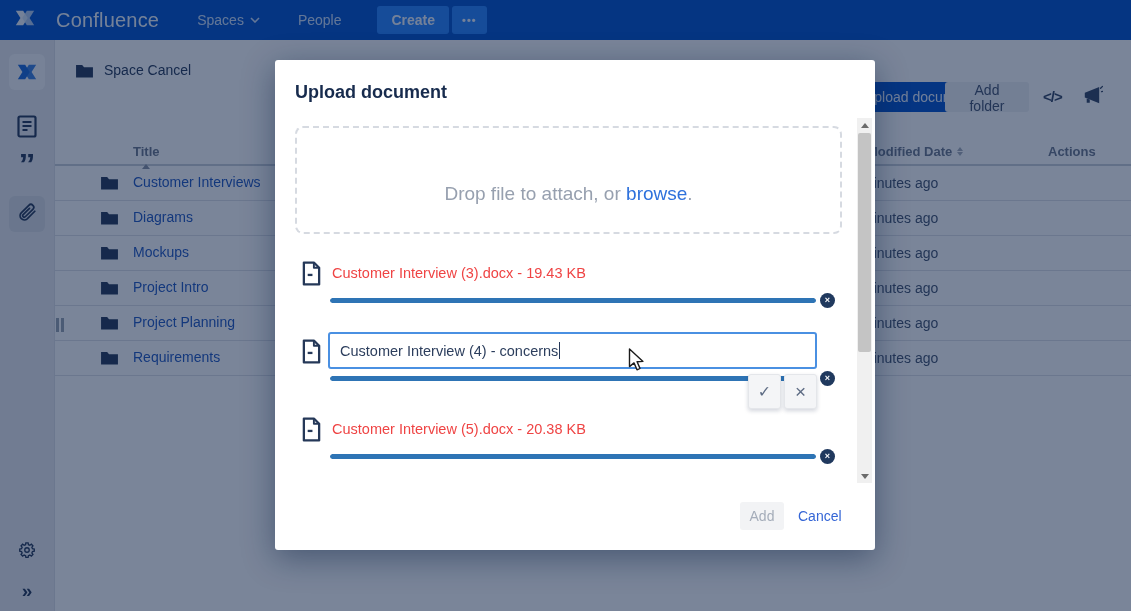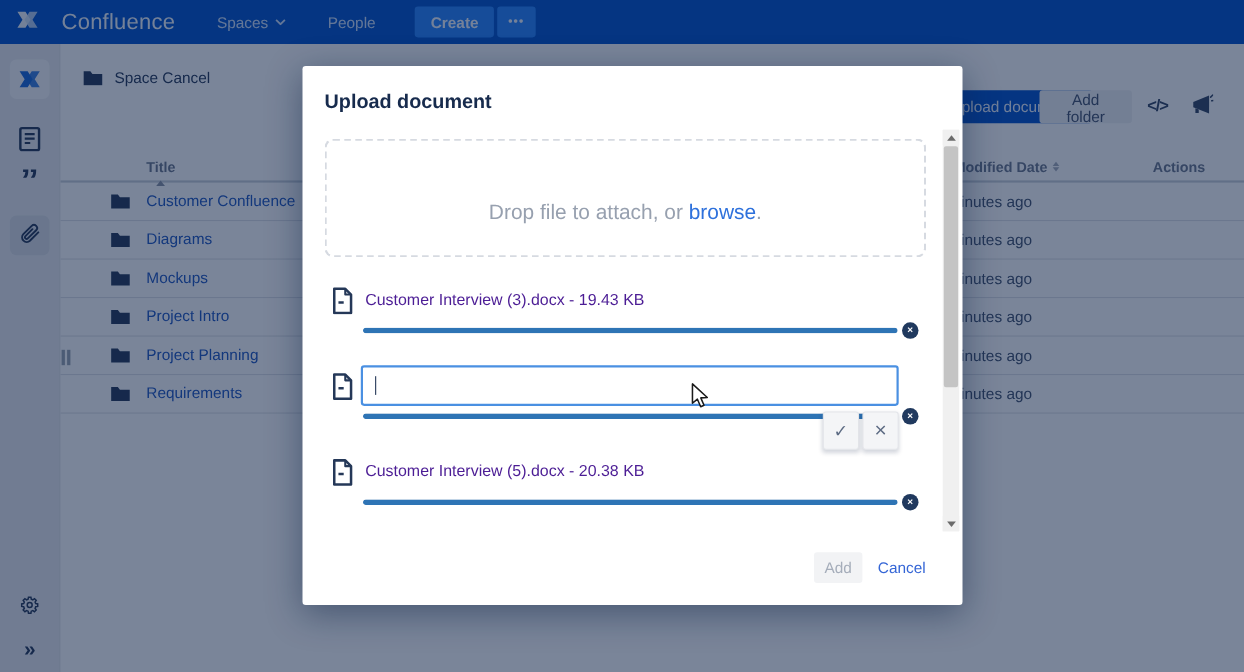--- a/index.html
+++ b/index.html
@@ -62,21 +62,21 @@
   
   #blanket { position:absolute; inset:0; background:rgba(9,30,66,0.54); z-index:5; }
 
   
   #modal { position:absolute; left:275px; top:60px; width:600px; height:490px; background:#fff; border-radius:3px; box-shadow:0 8px 32px rgba(9,30,66,.45); z-index:10; }
   .modal-title { position:absolute; left:20px; top:22px; font-size:18px; font-weight:700; color:#172B4D; }
   .dropzone { position:absolute; left:20px; top:66px; width:547px; height:108px; border:2px dashed #D6DAE1; border-radius:8px; display:flex; align-items:center; justify-content:center; }
   .drop-text { font-size:19px; color:#97A0AF;margin-top:28px; }
   .browse-link { color:#2E71DC; text-decoration:none; }
   .file-icon { position:absolute; left:26px; }
-  .file-label { position:absolute; left:57px; font-size:14.5px; color:#4c1d95; }
+  .file-label { position:absolute; left:57px; font-size:14.5px; color:#ef4444; }
   .progress-track { position:absolute; left:55px; width:486px; height:5px; border-radius:3px; background:#E8EBF0; overflow:hidden; }
   .progress-fill { height:5px; border-radius:3px; background:#2E74B5; }
   .x-circle { position:absolute; left:545px; width:15px; height:15px; border-radius:50%; background:#20395E; color:#fff; font-size:9px; font-weight:700; display:flex; align-items:center; justify-content:center; line-height:15px; }
   .rename-input { position:absolute; left:53px; top:272px; width:489px; height:37px; border:2px solid #4A90E2; border-radius:3px; background:#fff; display:flex; align-items:center; padding:0 10px; font-size:14.5px; color:#2C3E5D; }
   .caret { display:inline-block; width:1px; height:17px; background:#253858; margin-left:1px; }
   .mini-btn { position:absolute; width:33px; height:35px; background:#F4F5F7; border:1px solid #E4E6EA; border-radius:3px; box-shadow:0 2px 4px rgba(9,30,66,.18); color:#5E6C84; font-size:16px; display:flex; align-items:center; justify-content:center; }
   .modal-footer-add { position:absolute; left:465px; top:442px; width:44px; height:28px; background:#F2F3F5; border:none; border-radius:3px; color:#A5ADBA; font-size:14px; }
   .modal-footer-cancel { position:absolute; left:523px; top:448px; font-size:14px; color:#3566D6; text-decoration:none; }
 
   
@@ -190,21 +190,21 @@
         </div>
         <div class="th-act">
           <span>Actions</span>
         </div>
       </div>
 
       <div class="trow">
         <svg class="row-folder" width="19" height="15" viewBox="0 0 20 16">
             <path d="M1 2 h6.5 l2 2.5 H19 v11 H1 z" fill="#253858"></path>
           </svg>
-        <a class="row-link" href="#">Customer Confluence</a>
+        <a class="row-link" href="#">Customer Interviews</a>
         <span class="row-date">minutes ago</span>
       </div>
       <div class="trow">
         <svg class="row-folder" width="19" height="15" viewBox="0 0 20 16">
             <path d="M1 2 h6.5 l2 2.5 H19 v11 H1 z" fill="#253858"></path>
           </svg>
         <a class="row-link" href="#">Diagrams</a>
         <span class="row-date">minutes ago</span>
       </div>
       <div class="trow">
@@ -259,20 +259,21 @@
       <div class="progress-fill" style="width: 100%;"></div>
     </div>
     <div class="x-circle" style="top:233px;">×</div>
 
     <svg class="file-icon" style="top:279px;" width="21" height="25" viewBox="0 0 22 26">
       <path d="M3 1.5 h10.5 l5.5 5.5 V24.5 H3 z" fill="none" stroke="#253858" stroke-width="2.4" stroke-linejoin="round"></path>
       <path d="M13.5 1.5 v5.5 h5.5" fill="none" stroke="#253858" stroke-width="2" stroke-linejoin="round"></path>
       <line x1="7" y1="14.5" x2="12" y2="14.5" stroke="#253858" stroke-width="2.4"></line>
     </svg>
     <div class="rename-input">
+      <span>Customer Interview (4) - concerns</span>
         <span class="caret"></span>
     </div>
     <div class="progress-track" style="top:316px;">
       <div class="progress-fill" style="width: 100%;"></div>
     </div>
     <div class="x-circle" style="top:311px;">×</div>
     <button class="mini-btn" style="left:473px; top:314px;">✓</button>
     <button class="mini-btn" style="left:509px; top:314px; font-size:19px;">×</button>
 
     <svg class="file-icon" style="top:357px;" width="21" height="25" viewBox="0 0 22 26">

